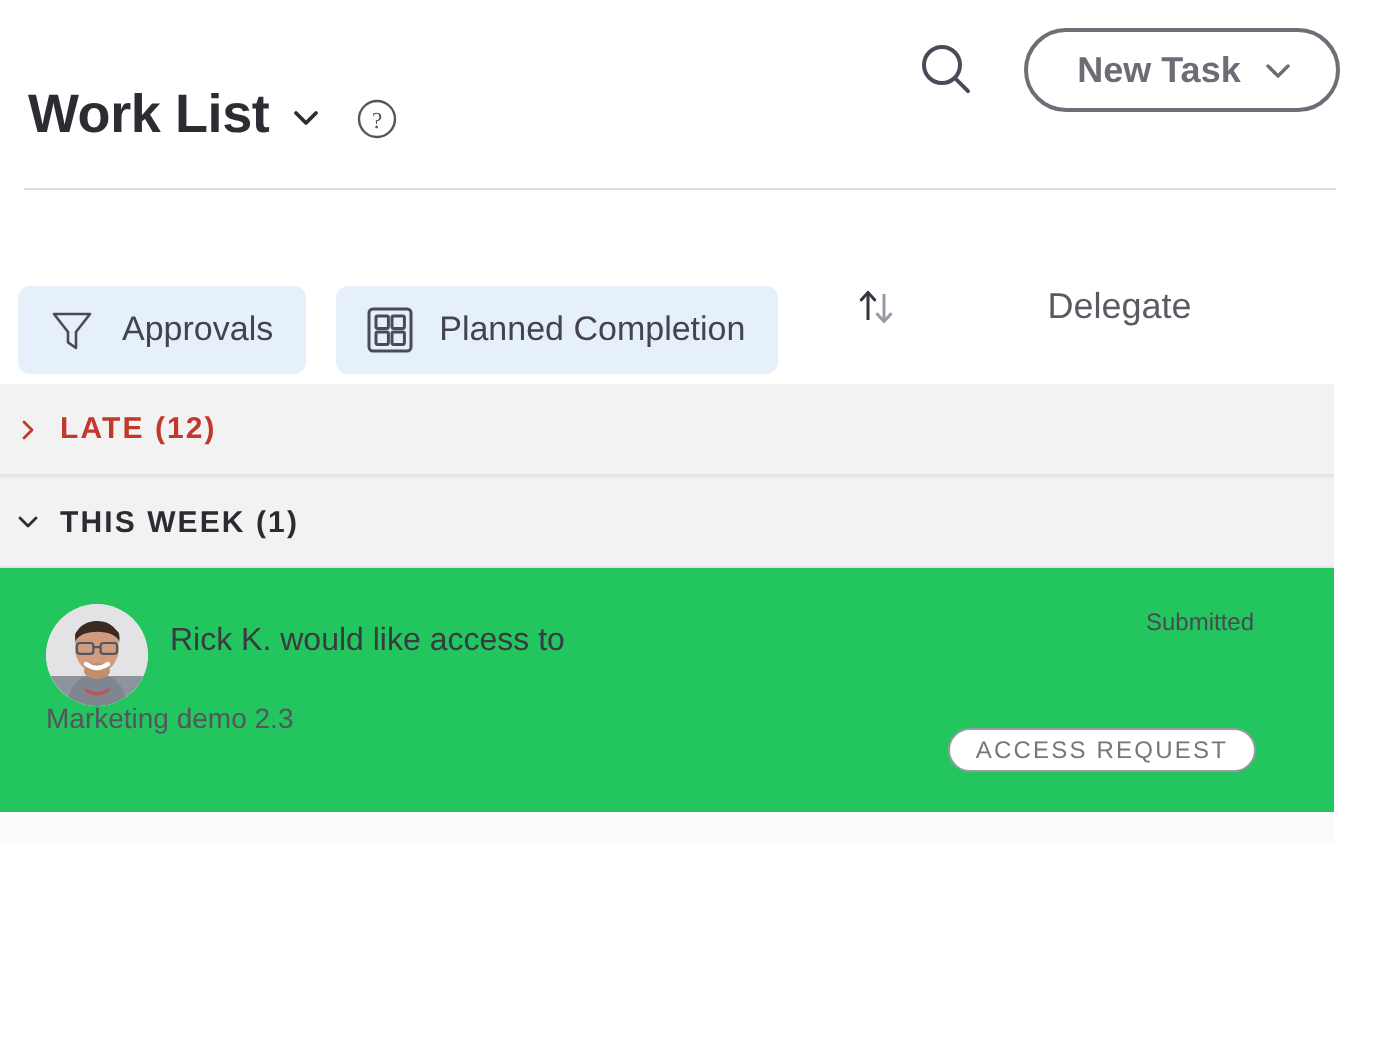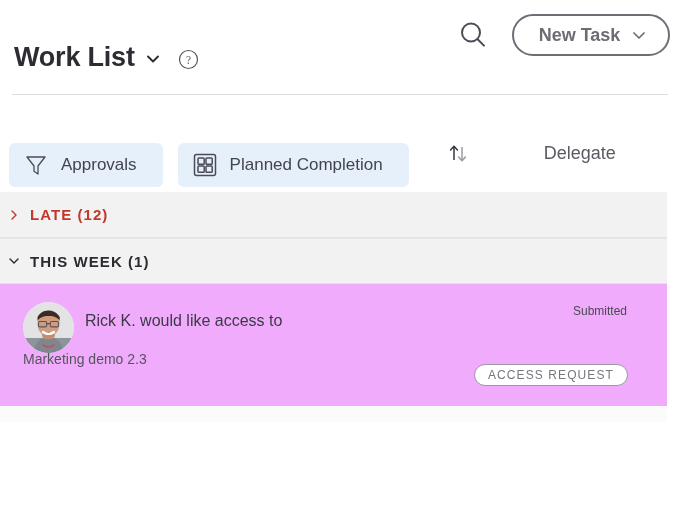--- a/index.html
+++ b/index.html
@@ -117,21 +117,21 @@
     align-items: center;
   }
 
   .chip {
     height: 44px;
     border-radius: 6px;
     background: #e6f0fb;
     display: flex;
     align-items: center;
     gap: 12px;
-    padding: 0 26px 0 14px;
+    padding: 0 16px 0 14px;
     cursor: pointer;
     border: none;
     margin-top: 24px;
   }
   .chip-approvals { margin-left: 9px; }
   .chip-planned { margin-left: 15px; }
 
   .chip-label {
     font-size: 17px;
     color: #44444c;
@@ -202,21 +202,21 @@
     letter-spacing: 1.05px;
     white-space: nowrap;
   }
   .sec-late .sec-title { color: #c0392b; }
 
   
   .task-card {
     position: relative;
     width: 667px;
     height: 122px;
-    background: #f0abfc;
+    background: #22c55e;
   }
 
   .avatar {
     position: absolute;
     left: 23px; top: 18px;
     width: 51px; height: 51px;
     border-radius: 50%;
     overflow: hidden;
     background: #e9e9ec;
   }

